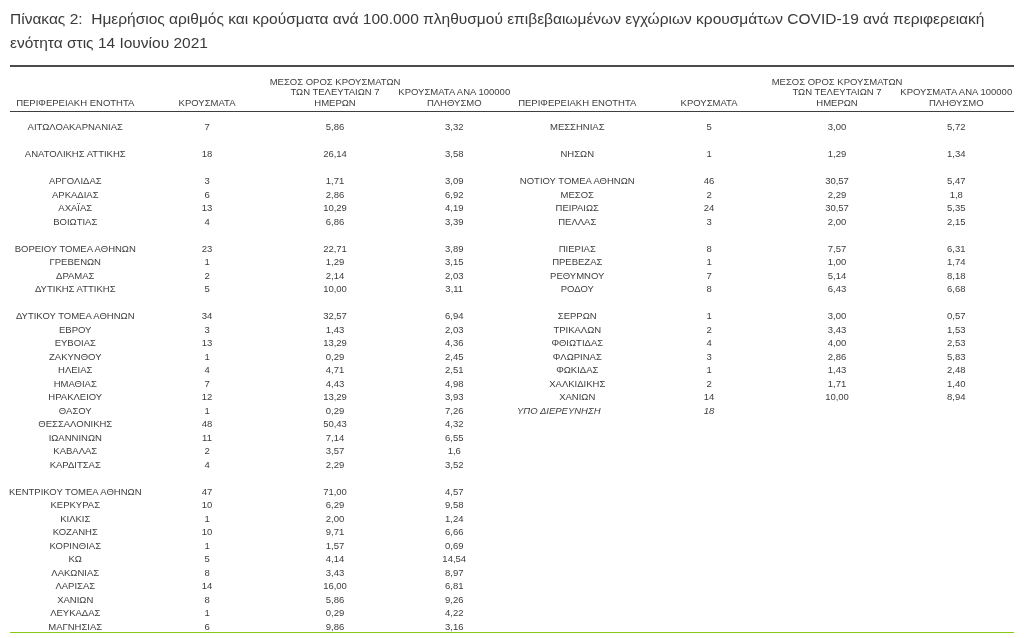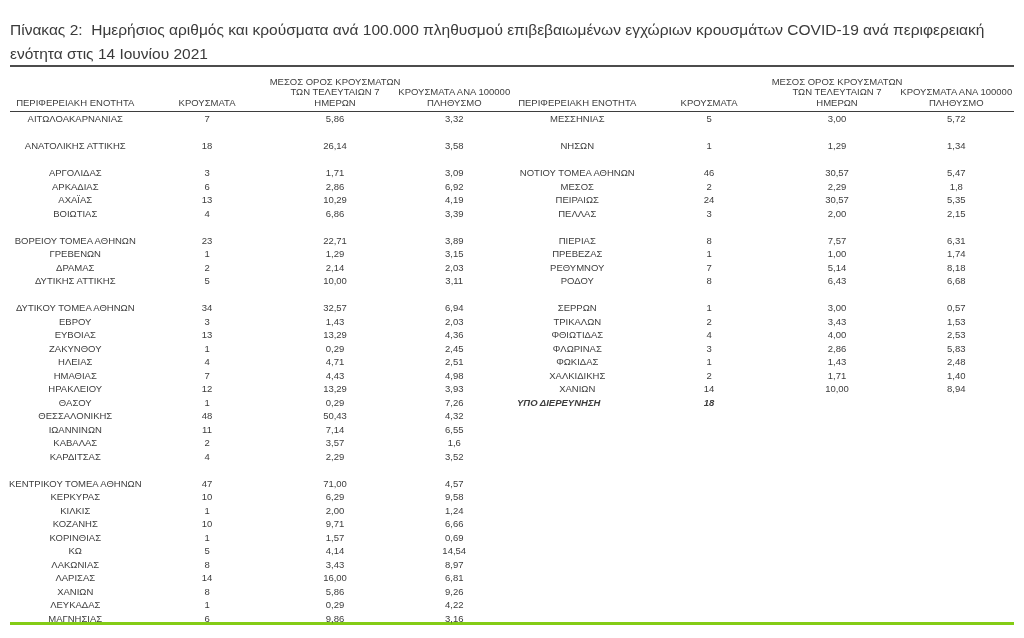--- a/index.html
+++ b/index.html
@@ -1,36 +1,37 @@
 <!DOCTYPE html>
 <html lang="el"><head>
 <meta charset="utf-8">
 <style>
   * { margin: 0; padding: 0; box-sizing: border-box; }
   html, body { width: 1024px; height: 638px; background: #ffffff; overflow: hidden; }
   body { font-family: "Liberation Sans", "DejaVu Sans", sans-serif; color: #3d3d3d; position: relative; }
 
   .title {
-    position: absolute; left: 10px; top: 18px; width: 1008px;
+    position: absolute; left: 10px; top: 7px; width: 1008px;
     font-size: 15.5px; line-height: 24px; color: #3a3a3a;
     white-space: pre-wrap;
   }
 
   .table-wrap {
     position: absolute; left: 10px; top: 65px; width: 1004px; height: 563px;
   }
 
   .thead {
     display: flex; height: 47px;
     border-top: 2px solid #4c4c4c;
     border-bottom: 1px solid #3e3e3e;
   }
   .tbody {
     display: flex; height: 513px;
-    border-bottom: 3px solid #84cc16;
+    border-bottom: 1px solid #84cc16;
+    margin-top: 8px;
   }
   .half { width: 50%; }
 
   .hgrid {
     display: grid; height: 100%;
     grid-template-columns: 26% 26.5% 24.5% 23%;
   }
   .hcell {
     display: flex; flex-direction: column; justify-content: flex-end;
     align-items: center; text-align: center;
@@ -40,21 +41,21 @@
 
   .body-grid {
     display: grid;
     grid-template-columns: 26% 26.5% 24.5% 23%;
     grid-auto-rows: 13.5px;
   }
   .cell {
     display: flex; align-items: center; justify-content: center;
     font-size: 9.5px; white-space: nowrap; color: #3d3d3d;
   }
-  .row-italic .cell { font-style: italic; font-weight: bold; }
+  .row-italic .cell { font-style: italic; }
   .row-italic .cell.region { justify-content: flex-start; padding-left: 5px; }
 </style>
 </head>
 <body>
 
 <div class="title">Πίνακας 2:  Ημερήσιος αριθμός και κρούσματα ανά 100.000 πληθυσμού επιβεβαιωμένων εγχώριων κρουσμάτων COVID-19 ανά περιφερειακή
 ενότητα στις 14 Ιουνίου 2021</div>
 
 <div class="table-wrap">
 

